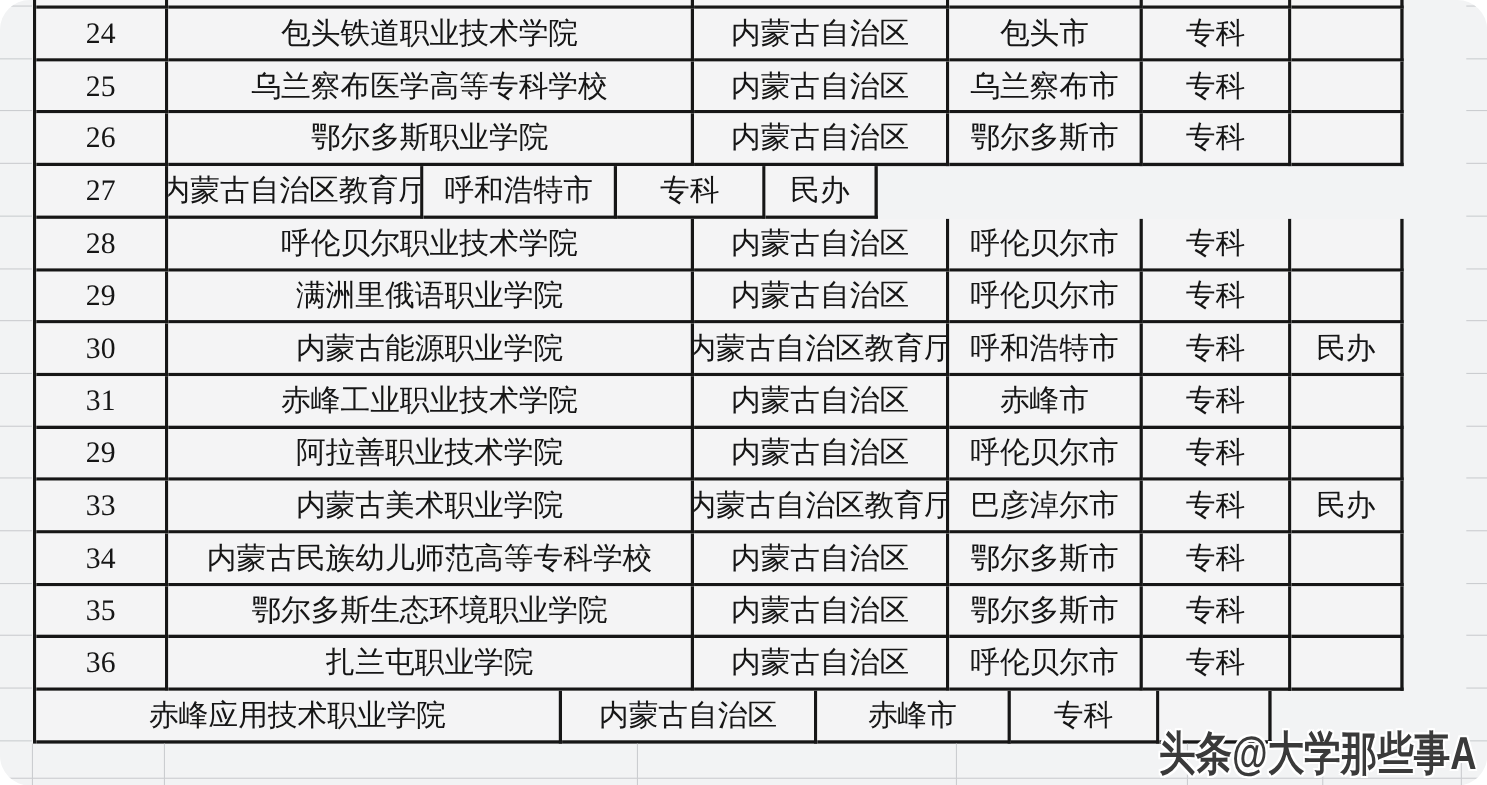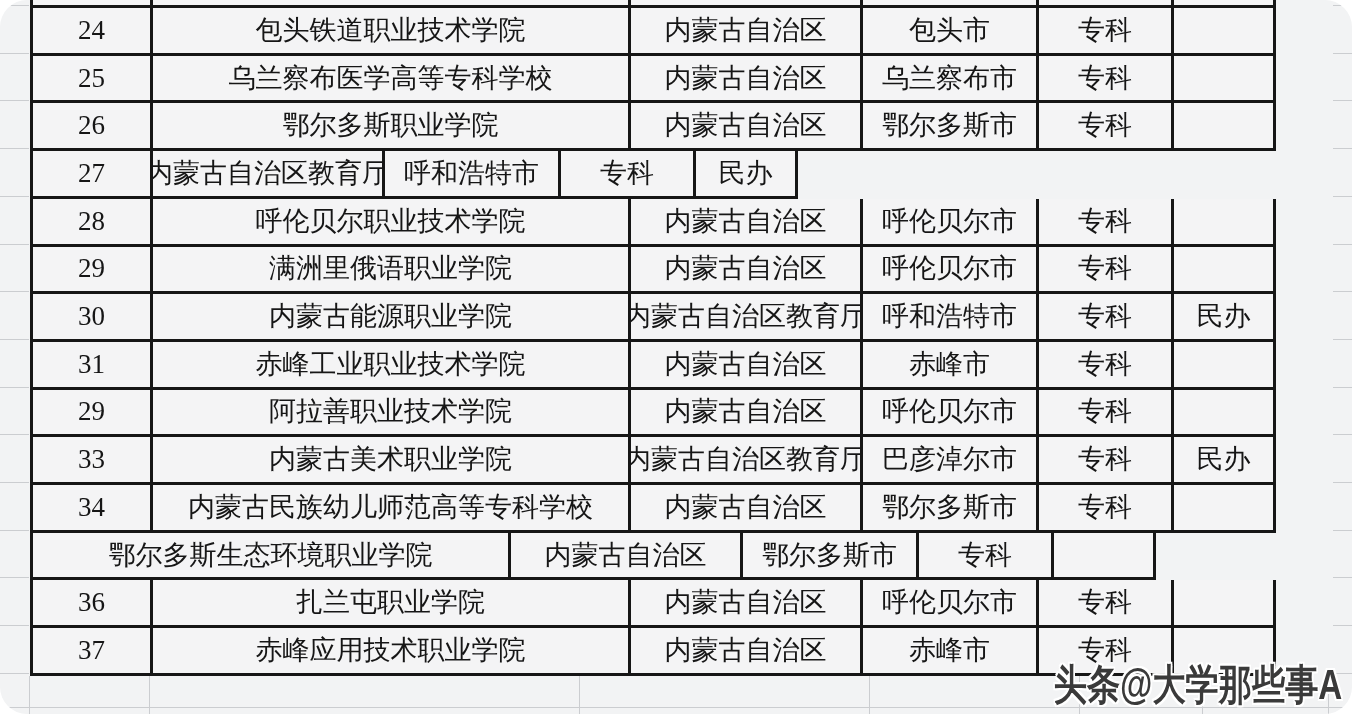--- a/index.html
+++ b/index.html
@@ -176,36 +176,36 @@
     </div>
       <div class="trow">
       <div class="cell c0">34</div>
       <div class="cell c1">内蒙古民族幼儿师范高等专科学校</div>
       <div class="cell c2">内蒙古自治区</div>
       <div class="cell c3">鄂尔多斯市</div>
       <div class="cell c4">专科</div>
       <div class="cell c5"></div>
     </div>
       <div class="trow">
+      <div class="cell c0">35</div>
       <div class="cell c1">鄂尔多斯生态环境职业学院</div>
       <div class="cell c2">内蒙古自治区</div>
       <div class="cell c3">鄂尔多斯市</div>
       <div class="cell c4">专科</div>
       <div class="cell c5"></div>
     </div>
       <div class="trow">
       <div class="cell c0">36</div>
       <div class="cell c1">扎兰屯职业学院</div>
       <div class="cell c2">内蒙古自治区</div>
       <div class="cell c3">呼伦贝尔市</div>
       <div class="cell c4">专科</div>
       <div class="cell c5"></div>
     </div>
       <div class="trow">
-      <div class="cell c0">37</div>
       <div class="cell c1">赤峰应用技术职业学院</div>
       <div class="cell c2">内蒙古自治区</div>
       <div class="cell c3">赤峰市</div>
       <div class="cell c4">专科</div>
       <div class="cell c5"></div>
     </div>
     </div>
 
   <div class="vline" style="left:29px"></div>
   <div class="vline" style="left:149px"></div>

